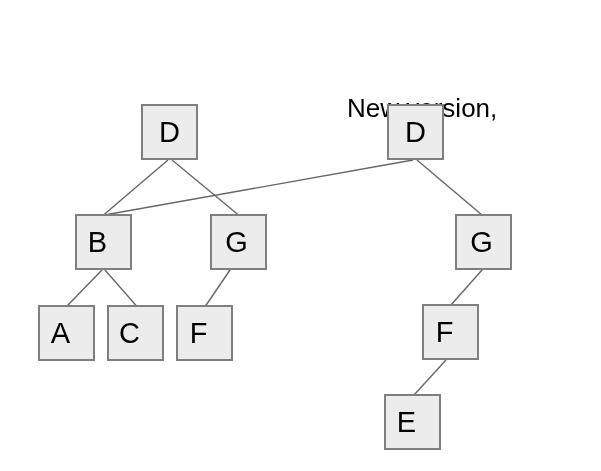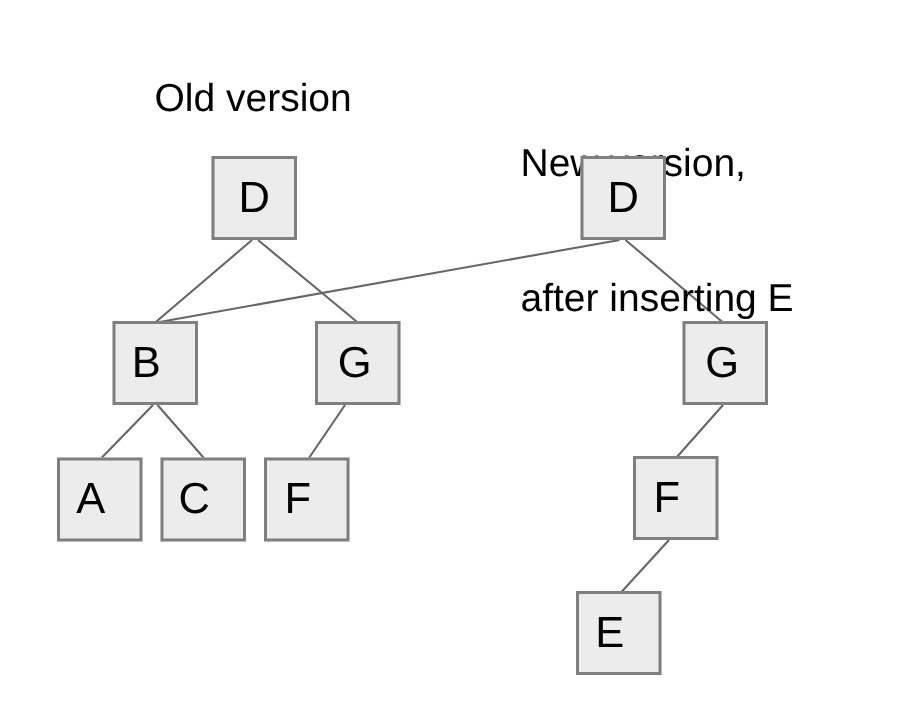--- a/index.html
+++ b/index.html
@@ -66,25 +66,23 @@
     <line x1="172" y1="160" x2="238.5" y2="215"></line>
     <line x1="102" y1="270" x2="67" y2="306"></line>
     <line x1="105" y1="270" x2="136.5" y2="306"></line>
     <line x1="230" y1="270" x2="205.5" y2="306"></line>
     <line x1="413" y1="160" x2="104.5" y2="215"></line>
     <line x1="417" y1="160" x2="482" y2="215"></line>
     <line x1="482" y1="270" x2="451" y2="305"></line>
     <line x1="446" y1="360" x2="414" y2="395"></line>
   </svg>
 
-  <div class="title title-old">Old version</div>
 
   <div class="title title-new">
     <div>New version,</div>
-    <div>after inserting E</div>
   </div>
 
   <div class="node" style="left:141px;top:104px">
     <span class="node-label">D</span>
   </div>
 
   <div class="node" style="left:387px;top:104px">
     <span class="node-label">D</span>
   </div>
 

